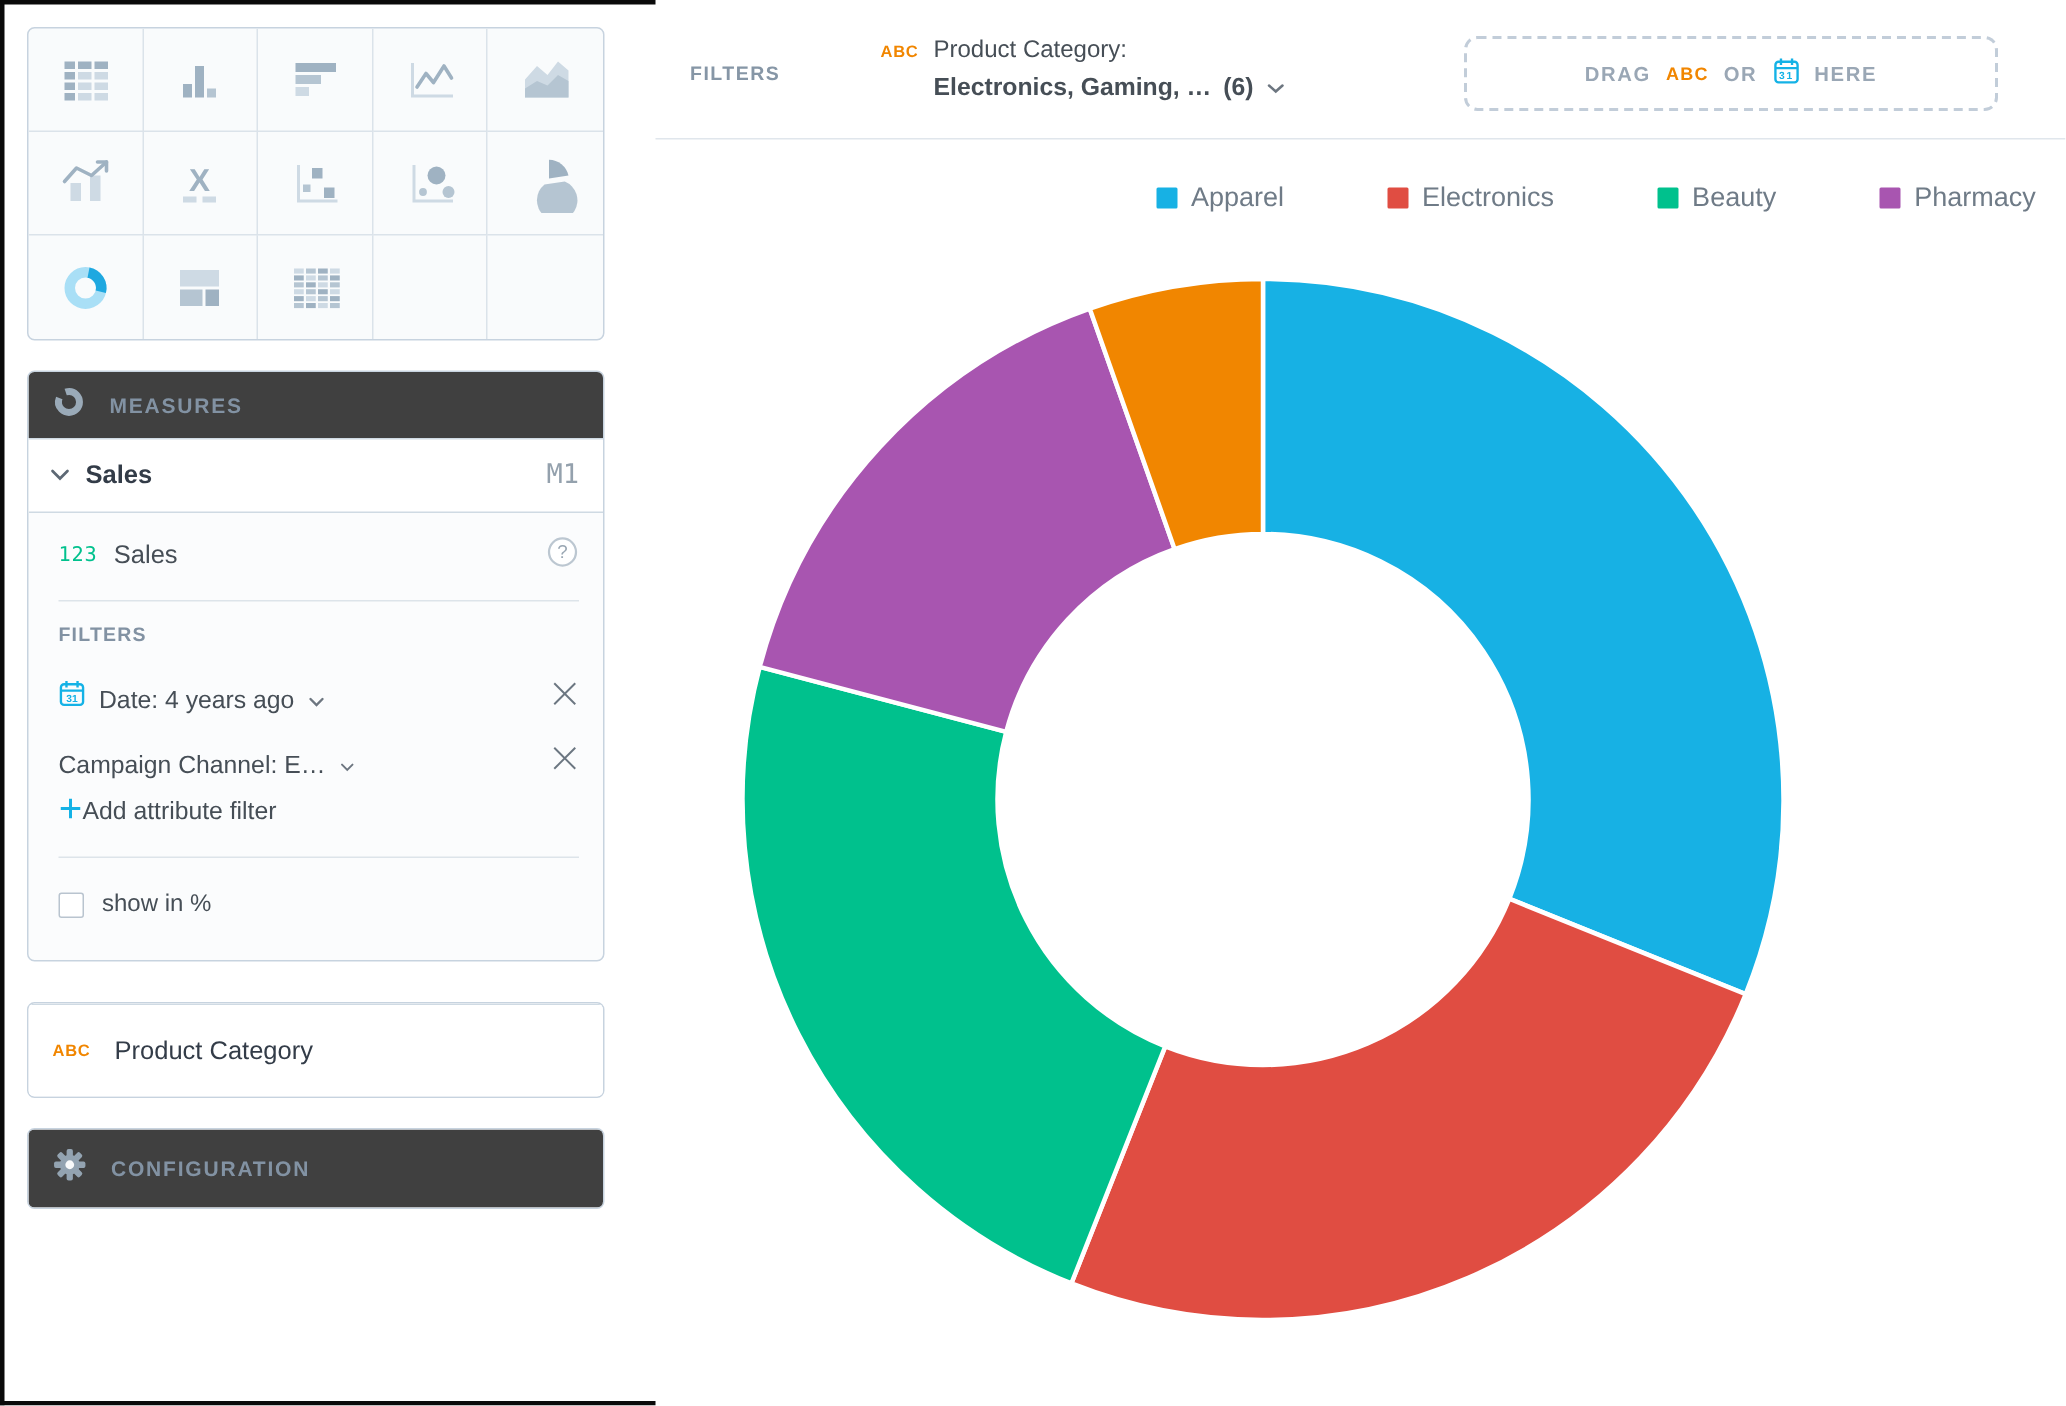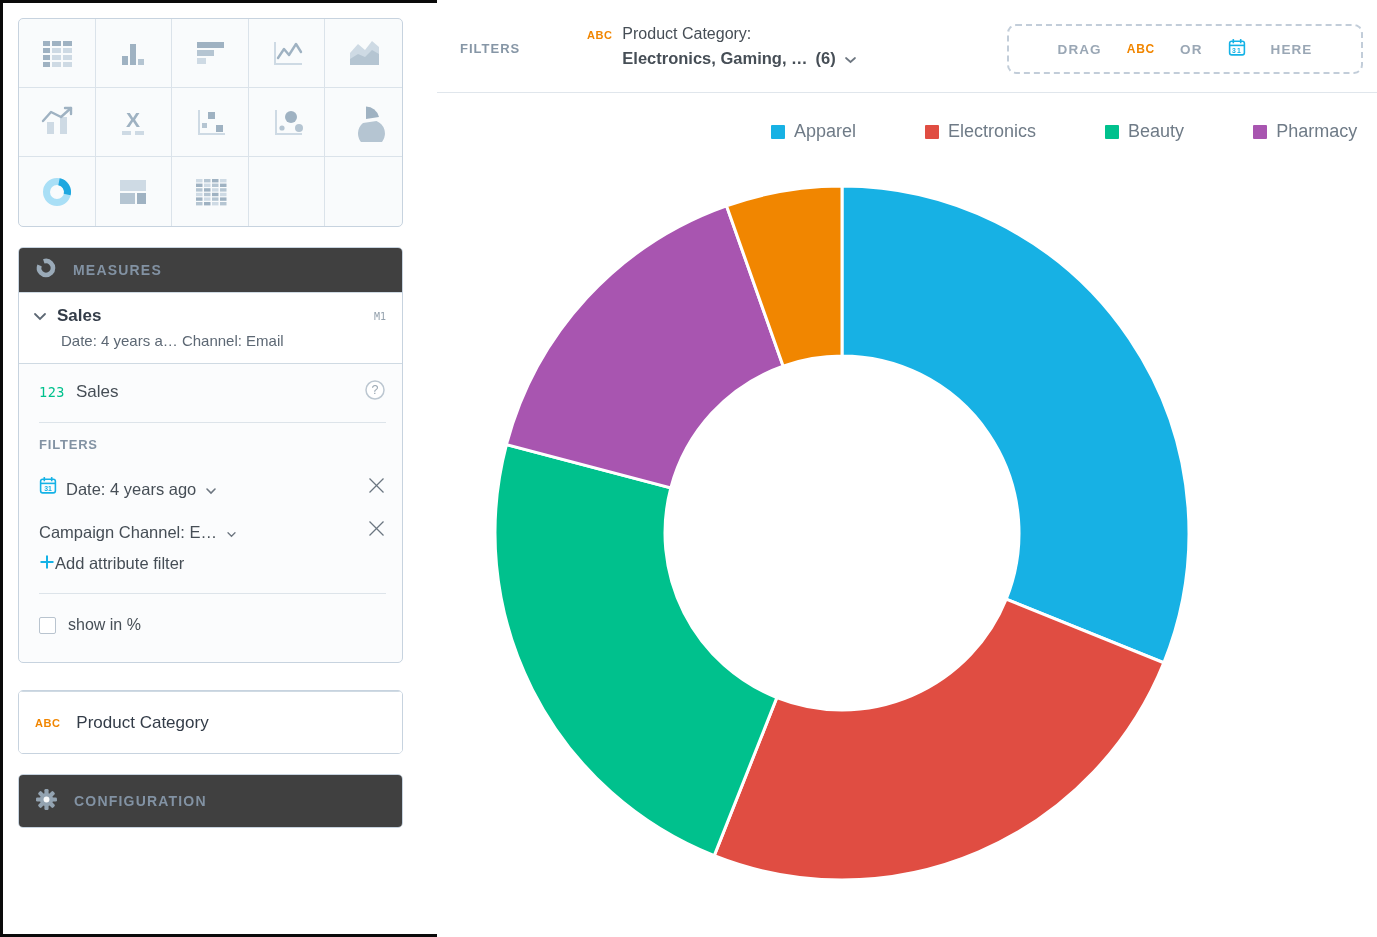--- a/index.html
+++ b/index.html
@@ -28,21 +28,21 @@
 
   .bucket{border:1px solid #c7d3df;border-radius:5px;background:#fbfcfd;overflow:hidden;}
   .bucket.measures{margin-top:20px;}
   .bucket.viewby{margin-top:27px;}
   .bucket.config{margin-top:20px;}
   .bucket-header{height:44px;display:flex;align-items:center;gap:16px;padding:0 16px;background:#404040;}
   .bucket-title{font-size:14px;font-weight:bold;letter-spacing:1.2px;color:#8292a3;}
   .measure-card{background:#ffffff;border-top:1px solid #cfdae3;border-bottom:1px solid #cfdae3;padding:13px 16px 14px 14px;}
   .measure-title-row{display:flex;align-items:center;gap:10px;}
   .measure-name{font-size:17px;font-weight:bold;color:#333c48;flex:0 0 auto;}
-  .measure-badge{margin-left:auto;font-family:"DejaVu Sans Mono","Liberation Mono",monospace;font-size:10px;color:#94a1ad;}
+  .measure-badge{margin-left:auto;font-family:"DejaVu Sans Mono","Liberation Mono",monospace;font-size:18px;color:#94a1ad;}
   .measure-subtitle{margin:6px 0 0 28px;font-size:15px;color:#5d6874;white-space:nowrap;overflow:hidden;}
   .measure-detail{padding:6px 16px 14px 20px;}
   .metric-row{display:flex;align-items:center;height:44px;}
   .metric-tag{font-family:"DejaVu Sans Mono","Liberation Mono",monospace;font-size:13.5px;color:#00c18d;margin-right:11px;letter-spacing:.5px;}
   .metric-name{font-size:17px;color:#464e56;}
   .hline{height:1px;background:#dde4ea;margin:8px 0;}
   .filters-title{font-size:13px;font-weight:bold;letter-spacing:.8px;color:#8292a3;margin:14px 0 4px 0;}
   .filter-row{display:flex;align-items:flex-end;height:43px;gap:9px;}
   .filter-label{font-size:16.5px;color:#464e56;white-space:nowrap;}
   .spacer{flex:1;}
@@ -56,23 +56,23 @@
   .viewby-label{font-size:17px;color:#333c48;}
 
   
   .main{position:absolute;left:437px;top:0;width:940px;height:937px;}
   .fb-label{position:absolute;left:23px;top:41px;font-size:13px;font-weight:bold;letter-spacing:1px;color:#8696a6;}
   .fb-attr{position:absolute;left:150px;top:25px;display:flex;gap:10px;cursor:pointer;}
   .fb-attr .lines{display:flex;flex-direction:column;gap:6px;}
   .fb-line1{font-size:16px;color:#464e56;}
   .fb-line2{font-size:16.5px;font-weight:bold;color:#464e56;display:flex;align-items:center;gap:8px;}
   .fb-count{font-weight:bold;}
-  .dropzone{position:absolute;left:570px;top:24px;width:352px;height:46px;
+  .dropzone{position:absolute;left:539px;top:24px;width:352px;height:46px;
     border:2px dashed #c2cdd9;border-radius:9px;
-    display:flex;align-items:center;justify-content:center;gap:25px;
+    display:flex;align-items:center;justify-content:center;gap:10px;
     font-size:13.5px;font-weight:bold;letter-spacing:1.1px;color:#9aa7b5;}
   .dropzone .abc-tag{font-size:12px;letter-spacing:.8px;}
   .main-divider{position:absolute;left:0;top:92px;width:940px;height:1px;background:#e0e6ec;}
   .legend{position:absolute;left:298px;top:121px;display:flex;gap:33px;align-items:center;}
   .legend-item{display:flex;align-items:center;gap:9px;cursor:pointer;margin-left:36px;}
   .legend-swatch{width:14px;height:14px;border-radius:1px;}
   .legend-label{font-size:18px;color:#6f7b87;}
   .donut-svg{position:absolute;left:0;top:92px;}
   .donut-slice{cursor:pointer;}
 </style>
@@ -223,21 +223,20 @@
     <div class="measure-card">
       <div class="measure-title-row">
         <span>
           <svg width="14" height="9" viewBox="0 0 14 9">
               <polyline points="2,2 7,7 12,2" fill="none" stroke="#5d6874" stroke-width="1.8" stroke-linecap="round"></polyline>
             </svg>
         </span>
         <span class="measure-name">Sales</span>
         <span class="measure-badge">M1</span>
       </div>
-      <div class="measure-subtitle">Date: 4 years a… Channel: Email</div>
     </div>
 
     <div class="measure-detail">
       <div class="metric-row">
         <span class="metric-tag">123</span>
         <span class="metric-name">Sales</span>
         <span class="spacer"></span>
         <span>
           <svg width="22" height="22" viewBox="0 0 22 22">
               <circle cx="11" cy="11" r="9" fill="#fff" stroke="#bcc7d1" stroke-width="1.5"></circle>

